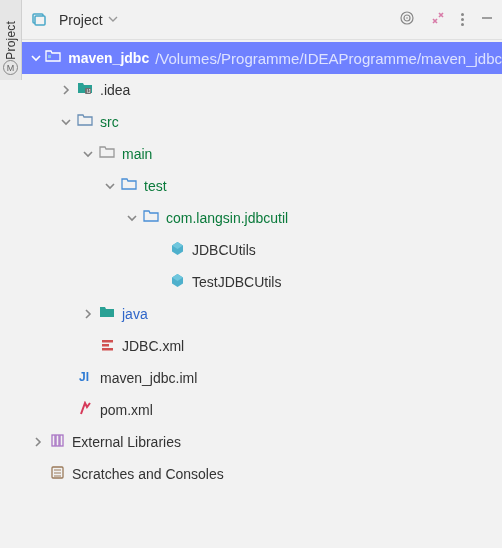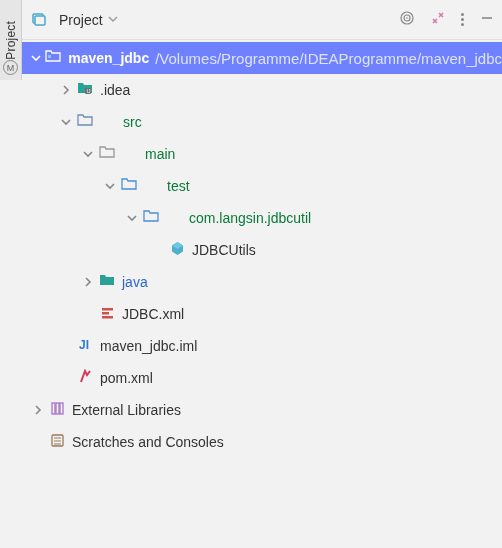--- a/index.html
+++ b/index.html
@@ -95,21 +95,21 @@
   .icon {
     width: 18px; height: 18px;
     display: inline-flex;
     justify-content: center;
     margin-right: 6px;
     flex-shrink: 0;
   }
   .bold { font-weight: 600; }
   .path { color: #5a5a5a; margin-left: 6px; font-size: 15px; }
   .blue-text { color: #2f66c9; }
-  .green-text { color: #0a7a3b; margin-left: 23px; }
+  .green-text { color: #0a7a3b; }
   .dots-v {
     display: inline-flex;
     flex-direction: column;
     gap: 2px;
   }
   .dots-v i {
     width: 3px; height: 3px;
     background: #888;
     border-radius: 50%;
   }
@@ -258,20 +258,30 @@
       <span class="arrow none"></span>
       <span class="icon">
           <svg width="15" height="15" viewBox="0 0 15 15">
             <path d="M7.5 1 L13 4.5 L13 10.5 L7.5 14 L2 10.5 L2 4.5 Z" fill="#4eb0cc"></path>
             <path d="M7.5 1 L13 4.5 L7.5 8 L2 4.5 Z" fill="#6fc6dd"></path>
           </svg>
         </span>
       <span>JDBCUtils</span>
     </div>
 
+    <div class="row" style="padding-left:128px">
+      <span class="arrow none"></span>
+      <span class="icon">
+          <svg width="15" height="15" viewBox="0 0 15 15">
+            <path d="M7.5 1 L13 4.5 L13 10.5 L7.5 14 L2 10.5 L2 4.5 Z" fill="#4eb0cc"></path>
+            <path d="M7.5 1 L13 4.5 L7.5 8 L2 4.5 Z" fill="#6fc6dd"></path>
+          </svg>
+        </span>
+      <span>TestJDBCUtils</span>
+    </div>
 
     <div class="row" style="padding-left:58px">
       <span class="arrow">
           <svg width="10" height="10" viewBox="0 0 10 10">
             <path d="M3 1 L7 5 L3 9" fill="none" stroke="currentColor" stroke-width="1.6"></path>
           </svg>
         </span>
       <span class="icon">
           <svg width="16" height="14" viewBox="0 0 16 14">
             <path d="M1 3 L1 12 L15 12 L15 4 L7 4 L6 2 L1 2 Z" fill="#2aa195"></path>

